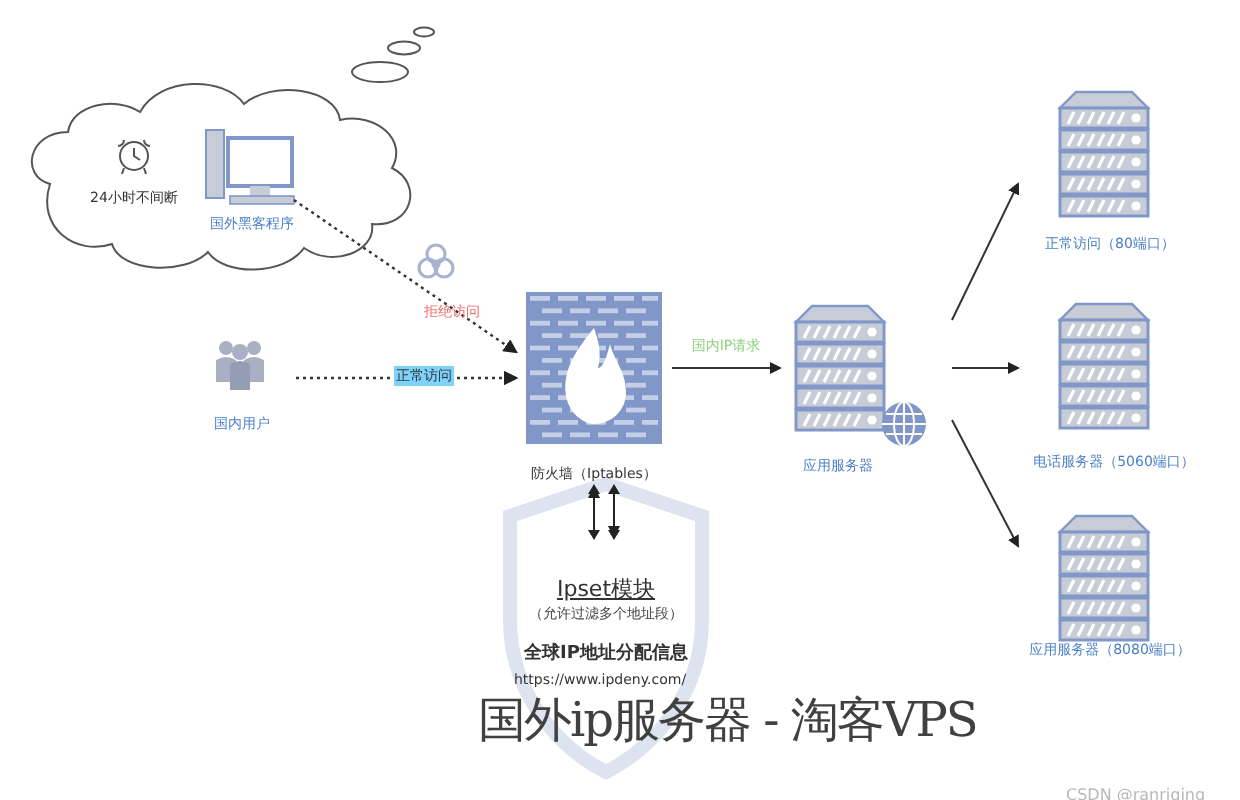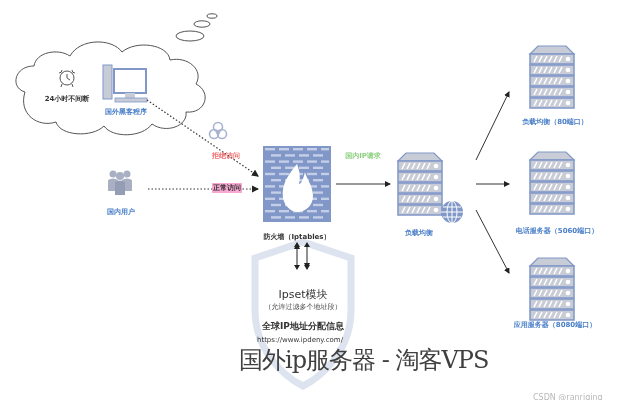--- a/index.html
+++ b/index.html
@@ -1,24 +1,24 @@
 <!DOCTYPE html>
 <html><head>
 <meta charset="utf-8">
 <style>
   html, body { margin:0; padding:0; background:#ffffff; }
   body { width:620px; height:400px; position:relative; overflow:hidden;
          font-family:"DejaVu Sans", sans-serif; }
   #canvas { position:absolute; left:0; top:0; width:620px; height:400px; }
-  .lbl { position:absolute; font-size:7px; color:#4a5a80; white-space:nowrap; transform:translateX(-50%);font-weight:bold; }
+  .lbl { position:absolute; font-size:7px; color:#4a5a80; white-space:nowrap; transform:translateX(-50%); }
   .lbl.blue { color:#4a7fc8; }
   .lbl.dark { color:#333; }
   .lbl.red { color:#ef6b6b; }
   .lbl.green { color:#8ccf7e; }
-  .ipset-title { position:absolute; left:303px; top:287px; transform:translateX(-50%); font-size:11px; color:#333; white-space:nowrap; }
+  .ipset-title { position:absolute; left:303px; top:287px; transform:translateX(-50%); font-size:11px; color:#333; white-space:nowrap;text-decoration:underline; }
   .ipset-sub { position:absolute; left:303px; top:302px; transform:translateX(-50%); font-size:7px; color:#444; white-space:nowrap; }
   .ipset-info { position:absolute; left:303px; top:320px; transform:translateX(-50%); font-size:9px; color:#333; white-space:nowrap;font-weight:bold; }
   .ipset-url { position:absolute; left:300px; top:336px; transform:translateX(-50%); font-size:7px; color:#333; white-space:nowrap; }
   .watermark { position:absolute; left:239px; top:344px; font-family:"DejaVu Serif", serif; font-size:24px; color:#404040; white-space:nowrap; letter-spacing:-1px; }
   .credit { position:absolute; left:533px; top:393px; font-size:8px; color:#b8b8b8; white-space:nowrap; }
 </style>
 </head>
 <body>
 
 <svg id="canvas" viewBox="0 0 620 400">
@@ -202,26 +202,26 @@
     <path d="M294,247 L297,242 L300,247 z" fill="#222"></path>
     <path d="M304,265 L307,270 L310,265 z" fill="#222"></path>
     <path d="M304,247 L307,242 L310,247 z" fill="#222"></path>
     <path d="M294,265 L297,270 L300,265 z" fill="#222"></path>
   </g>
 </svg>
 
 <div class="lbl dark" style="left:67px; top:94px;">24小时不间断</div>
 <div class="lbl blue" style="left:126px; top:107px;">国外黑客程序</div>
 <div class="lbl red" style="left:226px; top:151px;text-align:right;">拒绝访问</div>
-<div class="lbl dark" style="left:212px; top:183px; background:#f9a8d4; padding:0 1px;margin-left:15px;">正常访问</div>
+<div class="lbl dark" style="left:212px; top:183px; background:#7dd3fc; padding:0 1px;">正常访问</div>
 <div class="lbl blue" style="left:121px; top:207px;">国内用户</div>
-<div class="lbl green" style="left:363px; top:151px;">国内IP请求</div>
+<div class="lbl green" style="left:363px; top:168px;">国内IP请求</div>
 <div class="lbl dark" style="left:297px; top:232px;">防火墙（Iptables）</div>
-<div class="lbl blue" style="left:419px; top:228px;">负载均衡</div>
-<div class="lbl blue" style="left:555px; top:117px;">负载均衡（80端口）</div>
+<div class="lbl blue" style="left:419px; top:228px;">应用服务器</div>
+<div class="lbl blue" style="left:555px; top:117px;">正常访问（80端口）</div>
 <div class="lbl blue" style="left:557px; top:226px;">电话服务器（5060端口）</div>
 <div class="lbl blue" style="left:555px; top:320px;">应用服务器（8080端口）</div>
 
 <div class="ipset-title">Ipset模块</div>
 <div class="ipset-sub">（允许过滤多个地址段）</div>
 <div class="ipset-info">全球IP地址分配信息</div>
 <div class="ipset-url">https://www.ipdeny.com/</div>
 
 <div class="watermark">国外ip服务器 - 淘客VPS</div>
 <div class="credit">CSDN @ranriqing</div>

